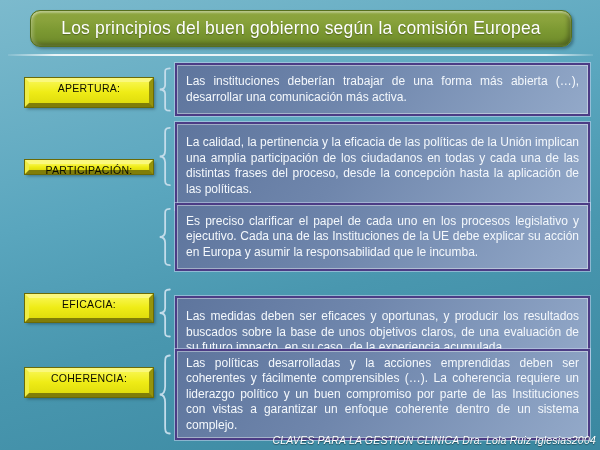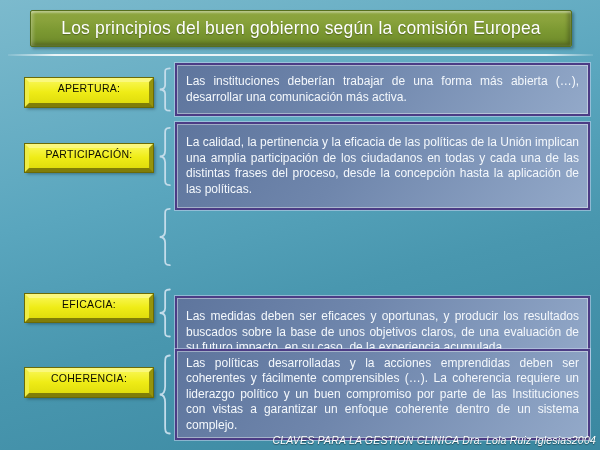--- a/index.html
+++ b/index.html
@@ -11,21 +11,21 @@
     font-family:"Liberation Sans",sans-serif;
   }
 
   
   .title-bar{
     position:absolute;left:30px;top:10px;width:542px;height:37px;
     box-sizing:border-box;
     display:flex;align-items:center;justify-content:center;
     color:#ffffff;font-size:17.5px;letter-spacing:.2px;
     background:linear-gradient(180deg,#8ea63f 0%,#89a23b 28%,#7c9932 55%,#6d8929 100%);
-    border:1px solid #566f1e;border-radius:2px;
+    border:1px solid #566f1e;border-radius:10px;
     box-shadow:inset 0 2px 2px rgba(255,255,255,.35),
                inset 3px 0 3px rgba(255,255,255,.18),
                inset -3px -3px 4px rgba(0,0,0,.28),
                2px 2px 3px rgba(0,25,35,.35);
     text-shadow:0 1px 1px rgba(0,0,0,.3);
   }
 
   .divider{
     position:absolute;top:54px;left:8px;width:585px;height:2px;
     background:linear-gradient(90deg,rgba(255,255,255,.1),rgba(255,255,255,.85) 8%,rgba(255,255,255,.85) 92%,rgba(255,255,255,.1));
@@ -56,21 +56,21 @@
     color:#f4f8fc;font-size:12px;line-height:15.5px;
     background:linear-gradient(125deg,#5e759d 0%,#6f86ac 42%,#93a9c9 100%);
     border:2px solid #4c3c85;
     box-shadow:0 0 0 1px rgba(200,212,238,.55),
                inset 0 0 0 1px rgba(255,255,255,.4);
   }
   .box p{margin:0;width:100%;text-align:justify;}
 
   
   .r1.box{top:63px;height:53px}   .r1.plabel{top:78px;height:29px}  .r1.brace{top:67px;height:45px}
-  .r2.box{top:122px;height:88px}  .r2.plabel{top:144px;height:28px} .r2.brace{top:126px;height:61px}
+  .r2.box{top:122px;height:88px}  .r2.plabel{top:160px;height:14px} .r2.brace{top:126px;height:61px}
   .r3.box{top:203px;height:68px}  .r3.plabel{top:218px;height:29px} .r3.brace{top:207px;height:60px}
   .r4.box{top:296px;height:73px}  .r4.plabel{top:294px;height:28px} .r4.brace{top:288px;height:50px}
   .r5.box{top:349px;height:91px}  .r5.plabel{top:368px;height:29px} .r5.brace{top:353px;height:83px}
 
   .footer{
     position:absolute;right:4px;top:434px;
     color:#ffffff;font-size:10.5px;letter-spacing:.2px;
     text-shadow:0 1px 1px rgba(0,0,0,.45);
     font-style:italic;
   }
@@ -102,20 +102,23 @@
   <svg class="brace r2" viewBox="0 0 16 100" preserveAspectRatio="none">
     <path d="M13,3 C8,3 8.6,8 8.6,14 L8.6,40 C8.6,46 7,50 3.5,50 C7,50 8.6,54 8.6,60 L8.6,86 C8.6,92 8,97 13,97"></path>
   </svg>
   <div class="box r2">
     <p>La calidad, la pertinencia y la eficacia de las políticas de la Unión implican una amplia participación de los ciudadanos en todas y cada una de las distintas frases del proceso, desde la concepción hasta la aplicación de las políticas.</p>
   </div>
 
   <svg class="brace r3" viewBox="0 0 16 100" preserveAspectRatio="none">
     <path d="M13,3 C8,3 8.6,8 8.6,14 L8.6,40 C8.6,46 7,50 3.5,50 C7,50 8.6,54 8.6,60 L8.6,86 C8.6,92 8,97 13,97"></path>
   </svg>
+  <div class="box r3">
+    <p>Es preciso clarificar el papel de cada uno en los procesos legislativo y ejecutivo. Cada una de las Instituciones de la UE debe explicar su acción en Europa y asumir la responsabilidad que le incumba.</p>
+  </div>
 
   <div class="plabel r4">
     <span>EFICACIA:</span>
   </div>
   <svg class="brace r4" viewBox="0 0 16 100" preserveAspectRatio="none">
     <path d="M13,3 C8,3 8.6,8 8.6,14 L8.6,40 C8.6,46 7,50 3.5,50 C7,50 8.6,54 8.6,60 L8.6,86 C8.6,92 8,97 13,97"></path>
   </svg>
   <div class="box r4">
     <p>Las medidas deben ser eficaces y oportunas, y producir los resultados buscados sobre la base de unos objetivos claros, de una evaluación de su futuro impacto, en su caso, de la experiencia acumulada.</p>
   </div>

